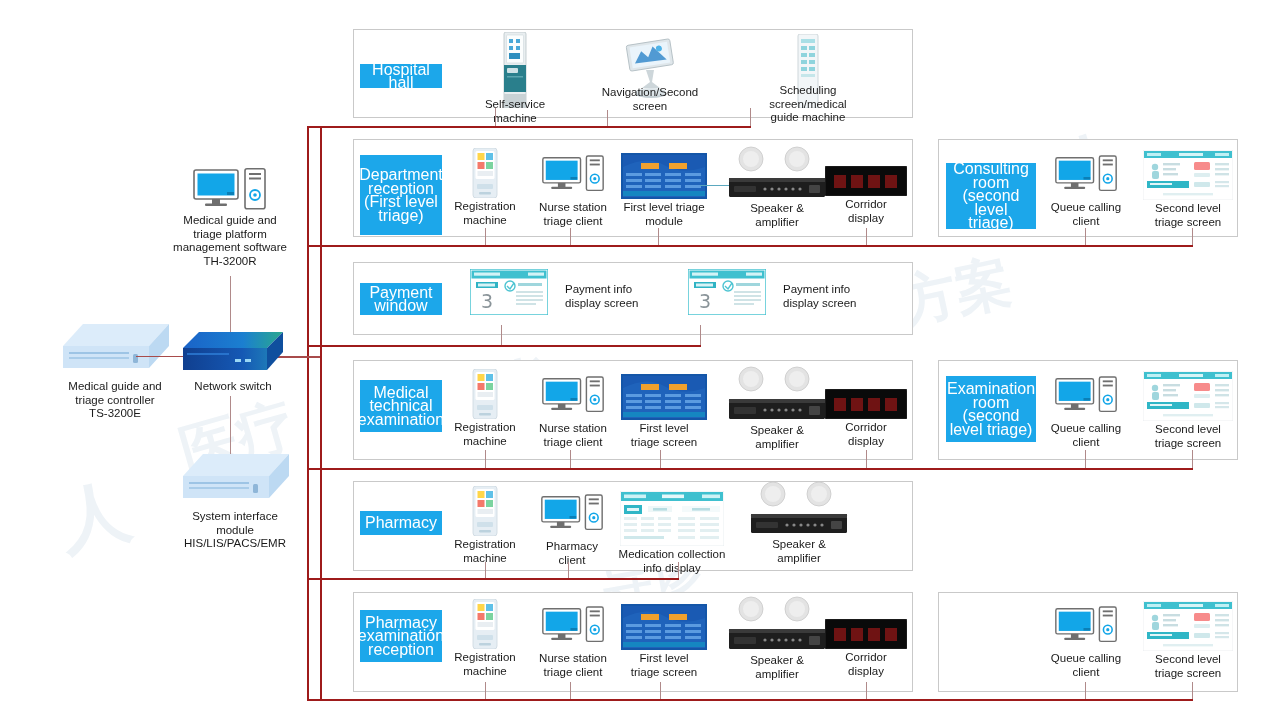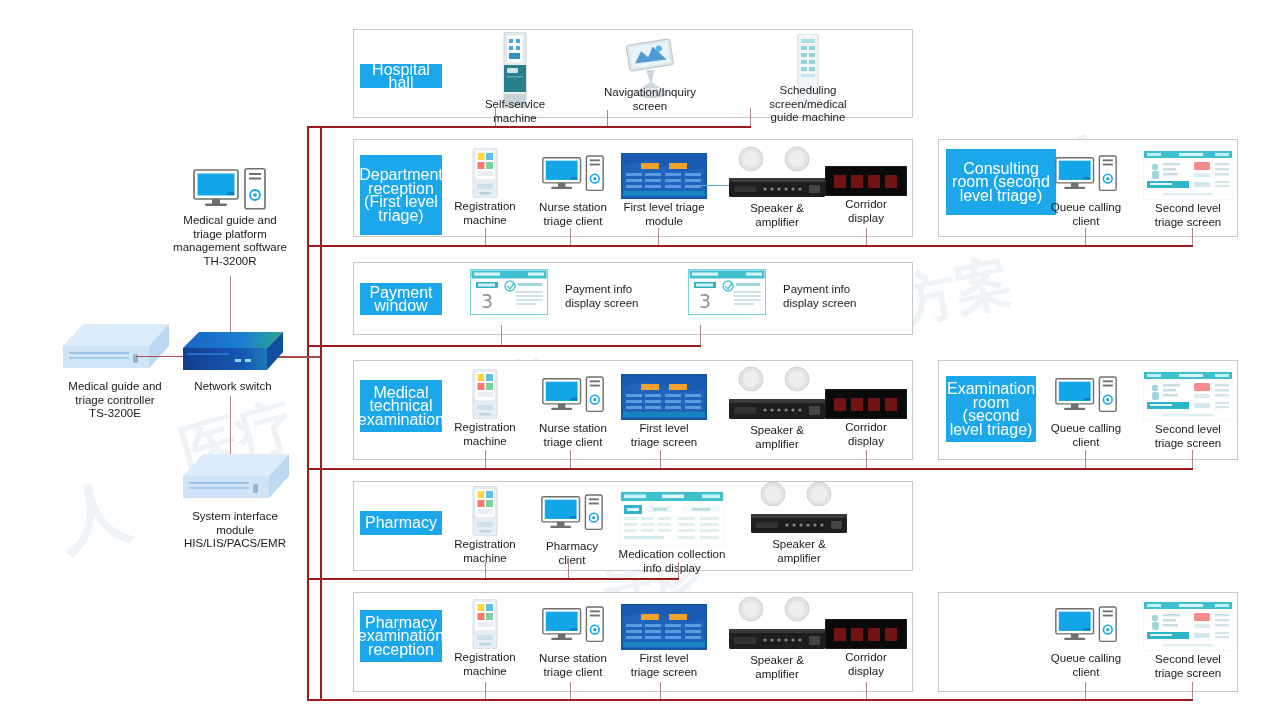--- a/index.html
+++ b/index.html
@@ -217,21 +217,21 @@
           <rect x="8" y="4" width="44" height="26" rx="2" fill="#dfe6ea" stroke="#b4bfc4" stroke-width="0.9"></rect>
           <rect x="11" y="6.5" width="38" height="21" fill="#eaf4fb"></rect>
           <path d="M14 23 L22 12 L28 19 L34 9 L46 24 Z" fill="#2f86c9" opacity="0.82"></path>
           <circle cx="40" cy="12" r="3" fill="#4fb3e8"></circle>
         </g>
         <path d="M26 32 L34 32 L32 44 L40 50 L22 50 L30 44 Z" fill="#cdd6da"></path>
         <ellipse cx="31" cy="56" rx="15" ry="4" fill="#c4ced3"></ellipse>
         <ellipse cx="31" cy="54" rx="15" ry="4" fill="#dde5e9"></ellipse>
       </svg>
     </div>
-    <div class="dev-cap" style="margin-top:2px;">Navigation/Inquiry
+    <div class="dev-cap" style="margin-top:2px;">Navigation/Second
 screen</div>
   </div>
   <div class="leader" style="left:607px;top:110px;height:16px;"></div>
 
   <div class="dev" style="left:728px;top:34px;width:160px;">
     <div class="dev-ico" style="height:48px;">
       <svg width="24" height="74" viewBox="0 0 24 74" style="margin-bottom:-26px;">
         <rect x="2" y="0" width="20" height="74" rx="2" fill="#f2f6f8" stroke="#c9d3d7" stroke-width="0.9"></rect>
         <rect x="5" y="5" width="14" height="4" fill="#a9dfe6"></rect>
         <rect x="5" y="12" width="6" height="4" fill="#8fd4dd"></rect>
@@ -363,21 +363,21 @@
             <rect x="60" y="9" width="12" height="13"></rect>
         </g>
       </svg>
     </div>
     <div class="dev-cap" style="margin-top:2px;">Corridor
 display</div>
   </div>
   <div class="leader" style="left:866px;top:228px;height:17px;"></div>
 
   <div class="sect" style="left:938px;top:139px;width:300px;height:98px;"></div>
-  <div class="chip" style="left:946px;top:149px;width:110px;height:66px;">Consulting
+  <div class="chip" style="left:946px;top:163px;width:90px;height:66px;">Consulting
 room
 (second level
 triage)</div>
 
   <div class="dev" style="left:1040px;top:155px;width:92px;">
     <div class="dev-ico" style="height:44px;">
       <svg width="62" height="44" viewBox="0 0 74 52">
         <rect x="1" y="3" width="45" height="30" rx="2" fill="#fff" stroke="#6f6f6f" stroke-width="1.7"></rect>
         <rect x="4.5" y="6.5" width="38" height="23" fill="#12a6e8"></rect>
         <rect x="34" y="26" width="8" height="3" fill="#0b7fb6"></rect>

